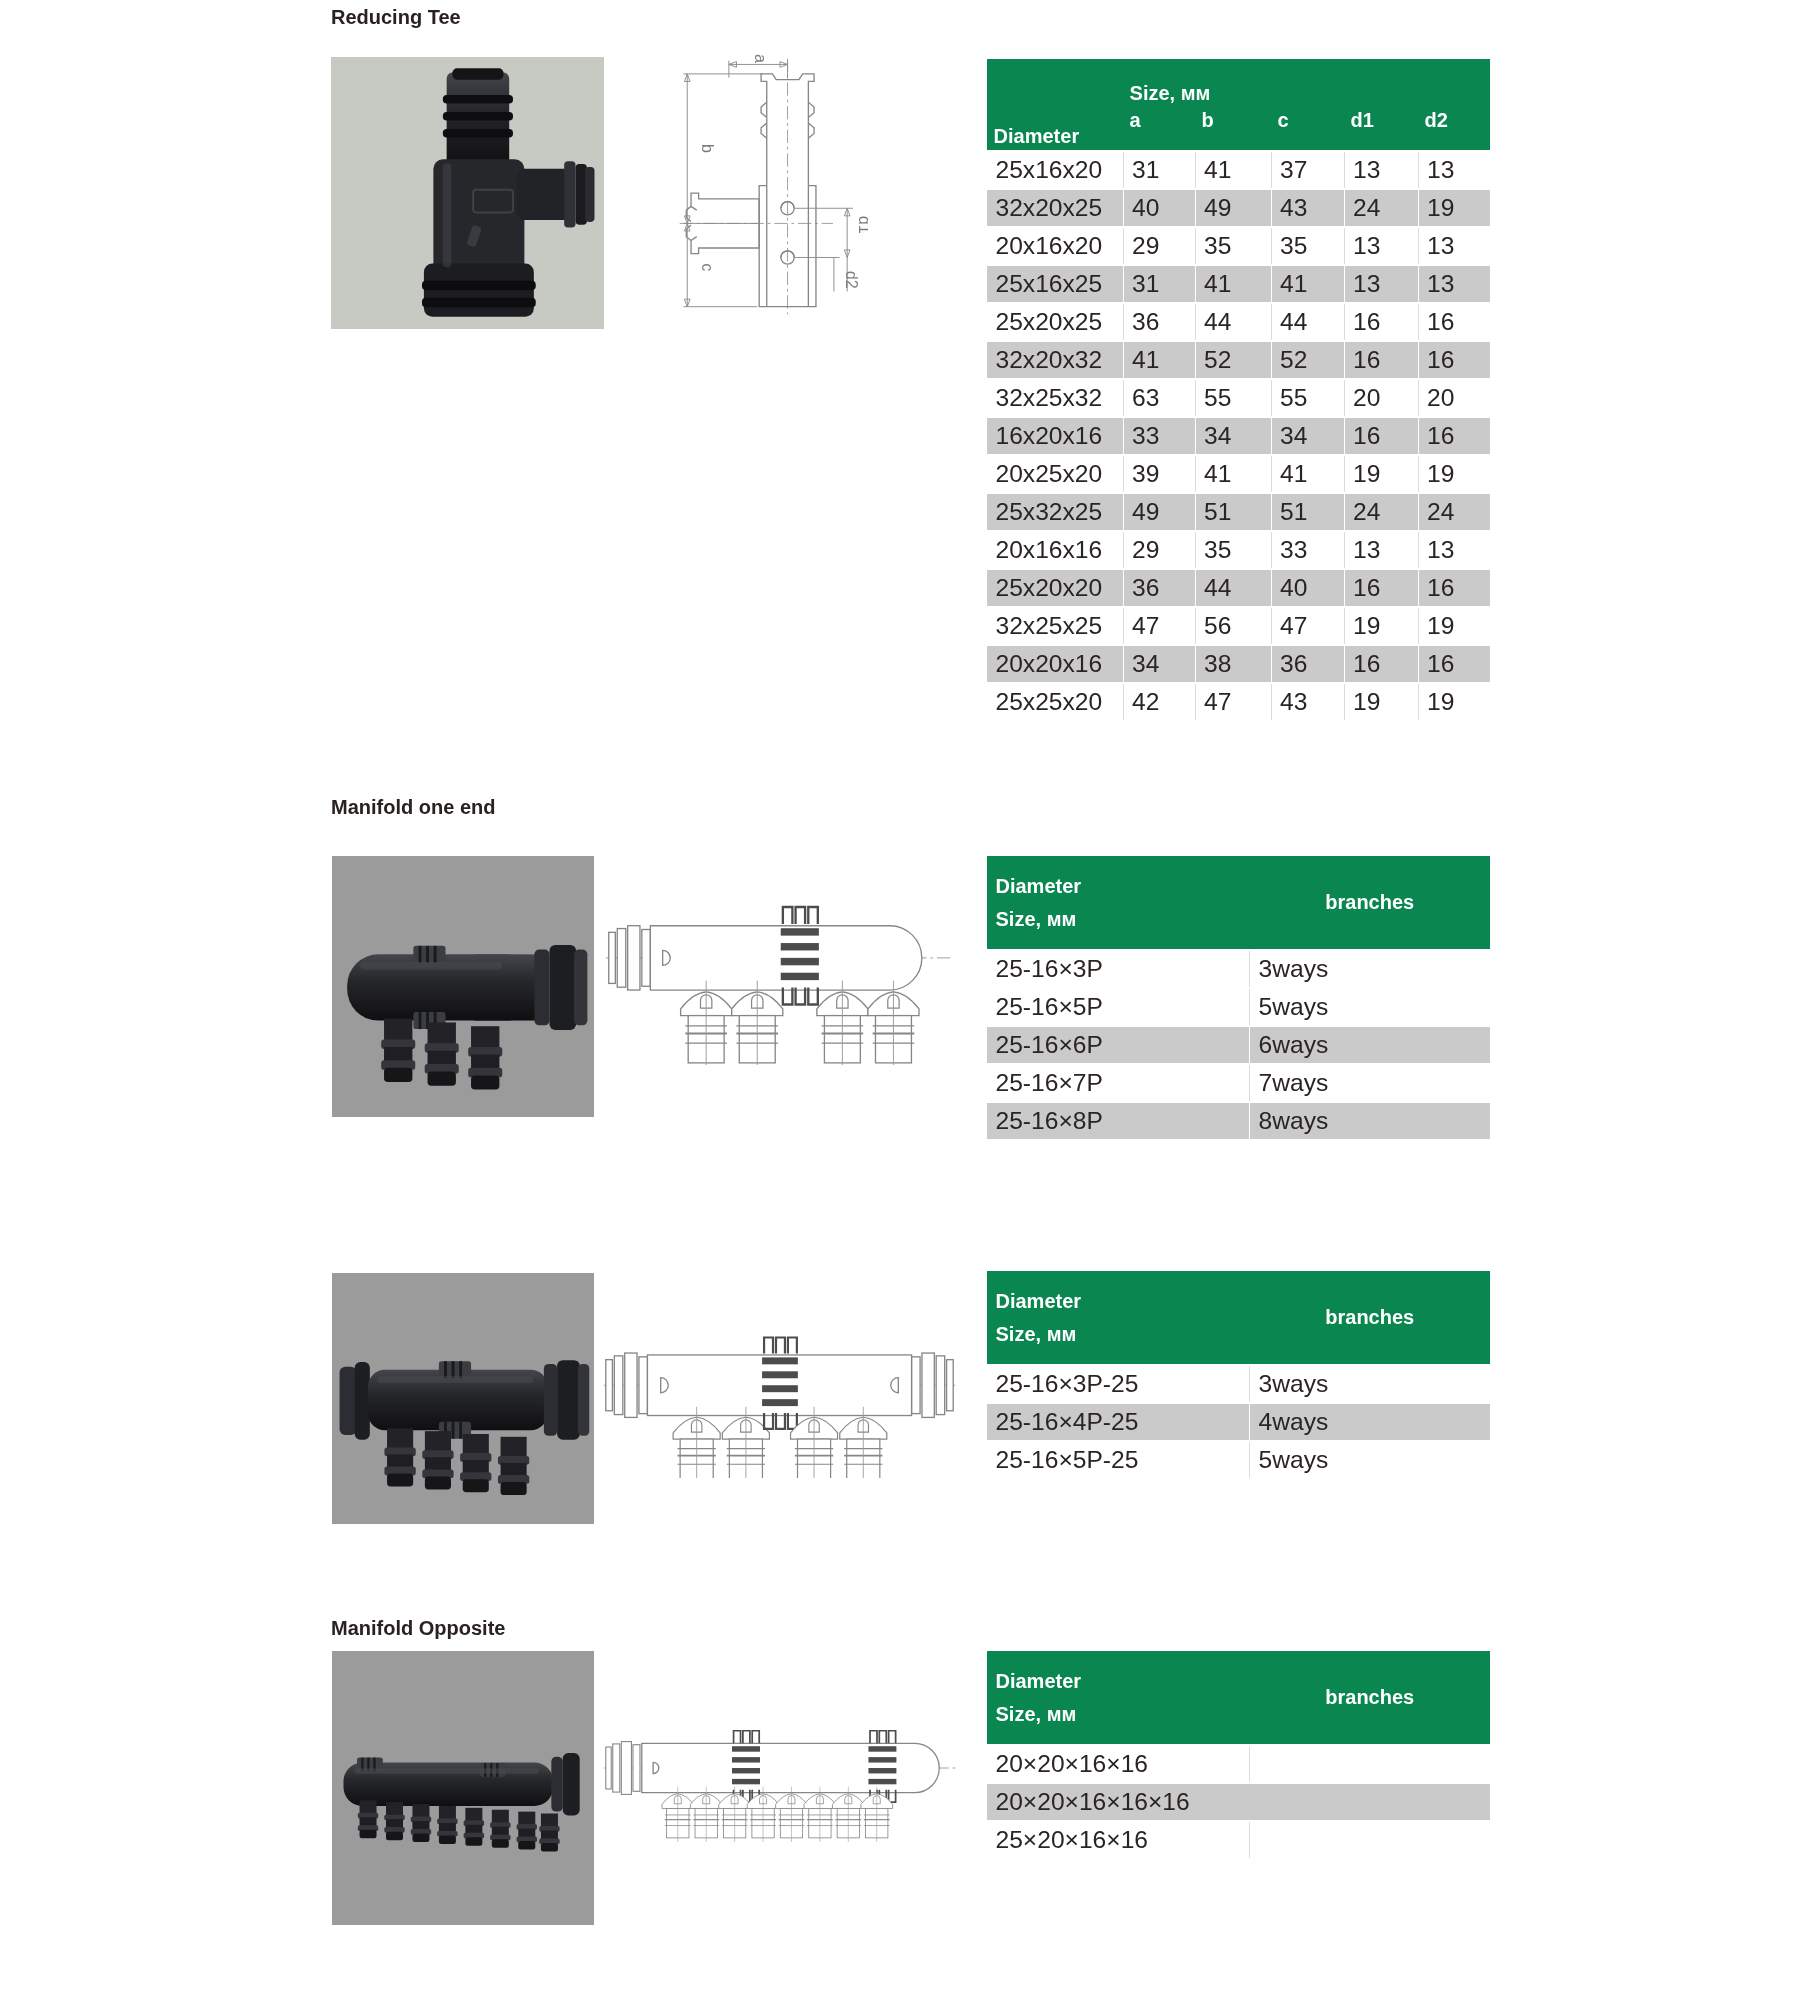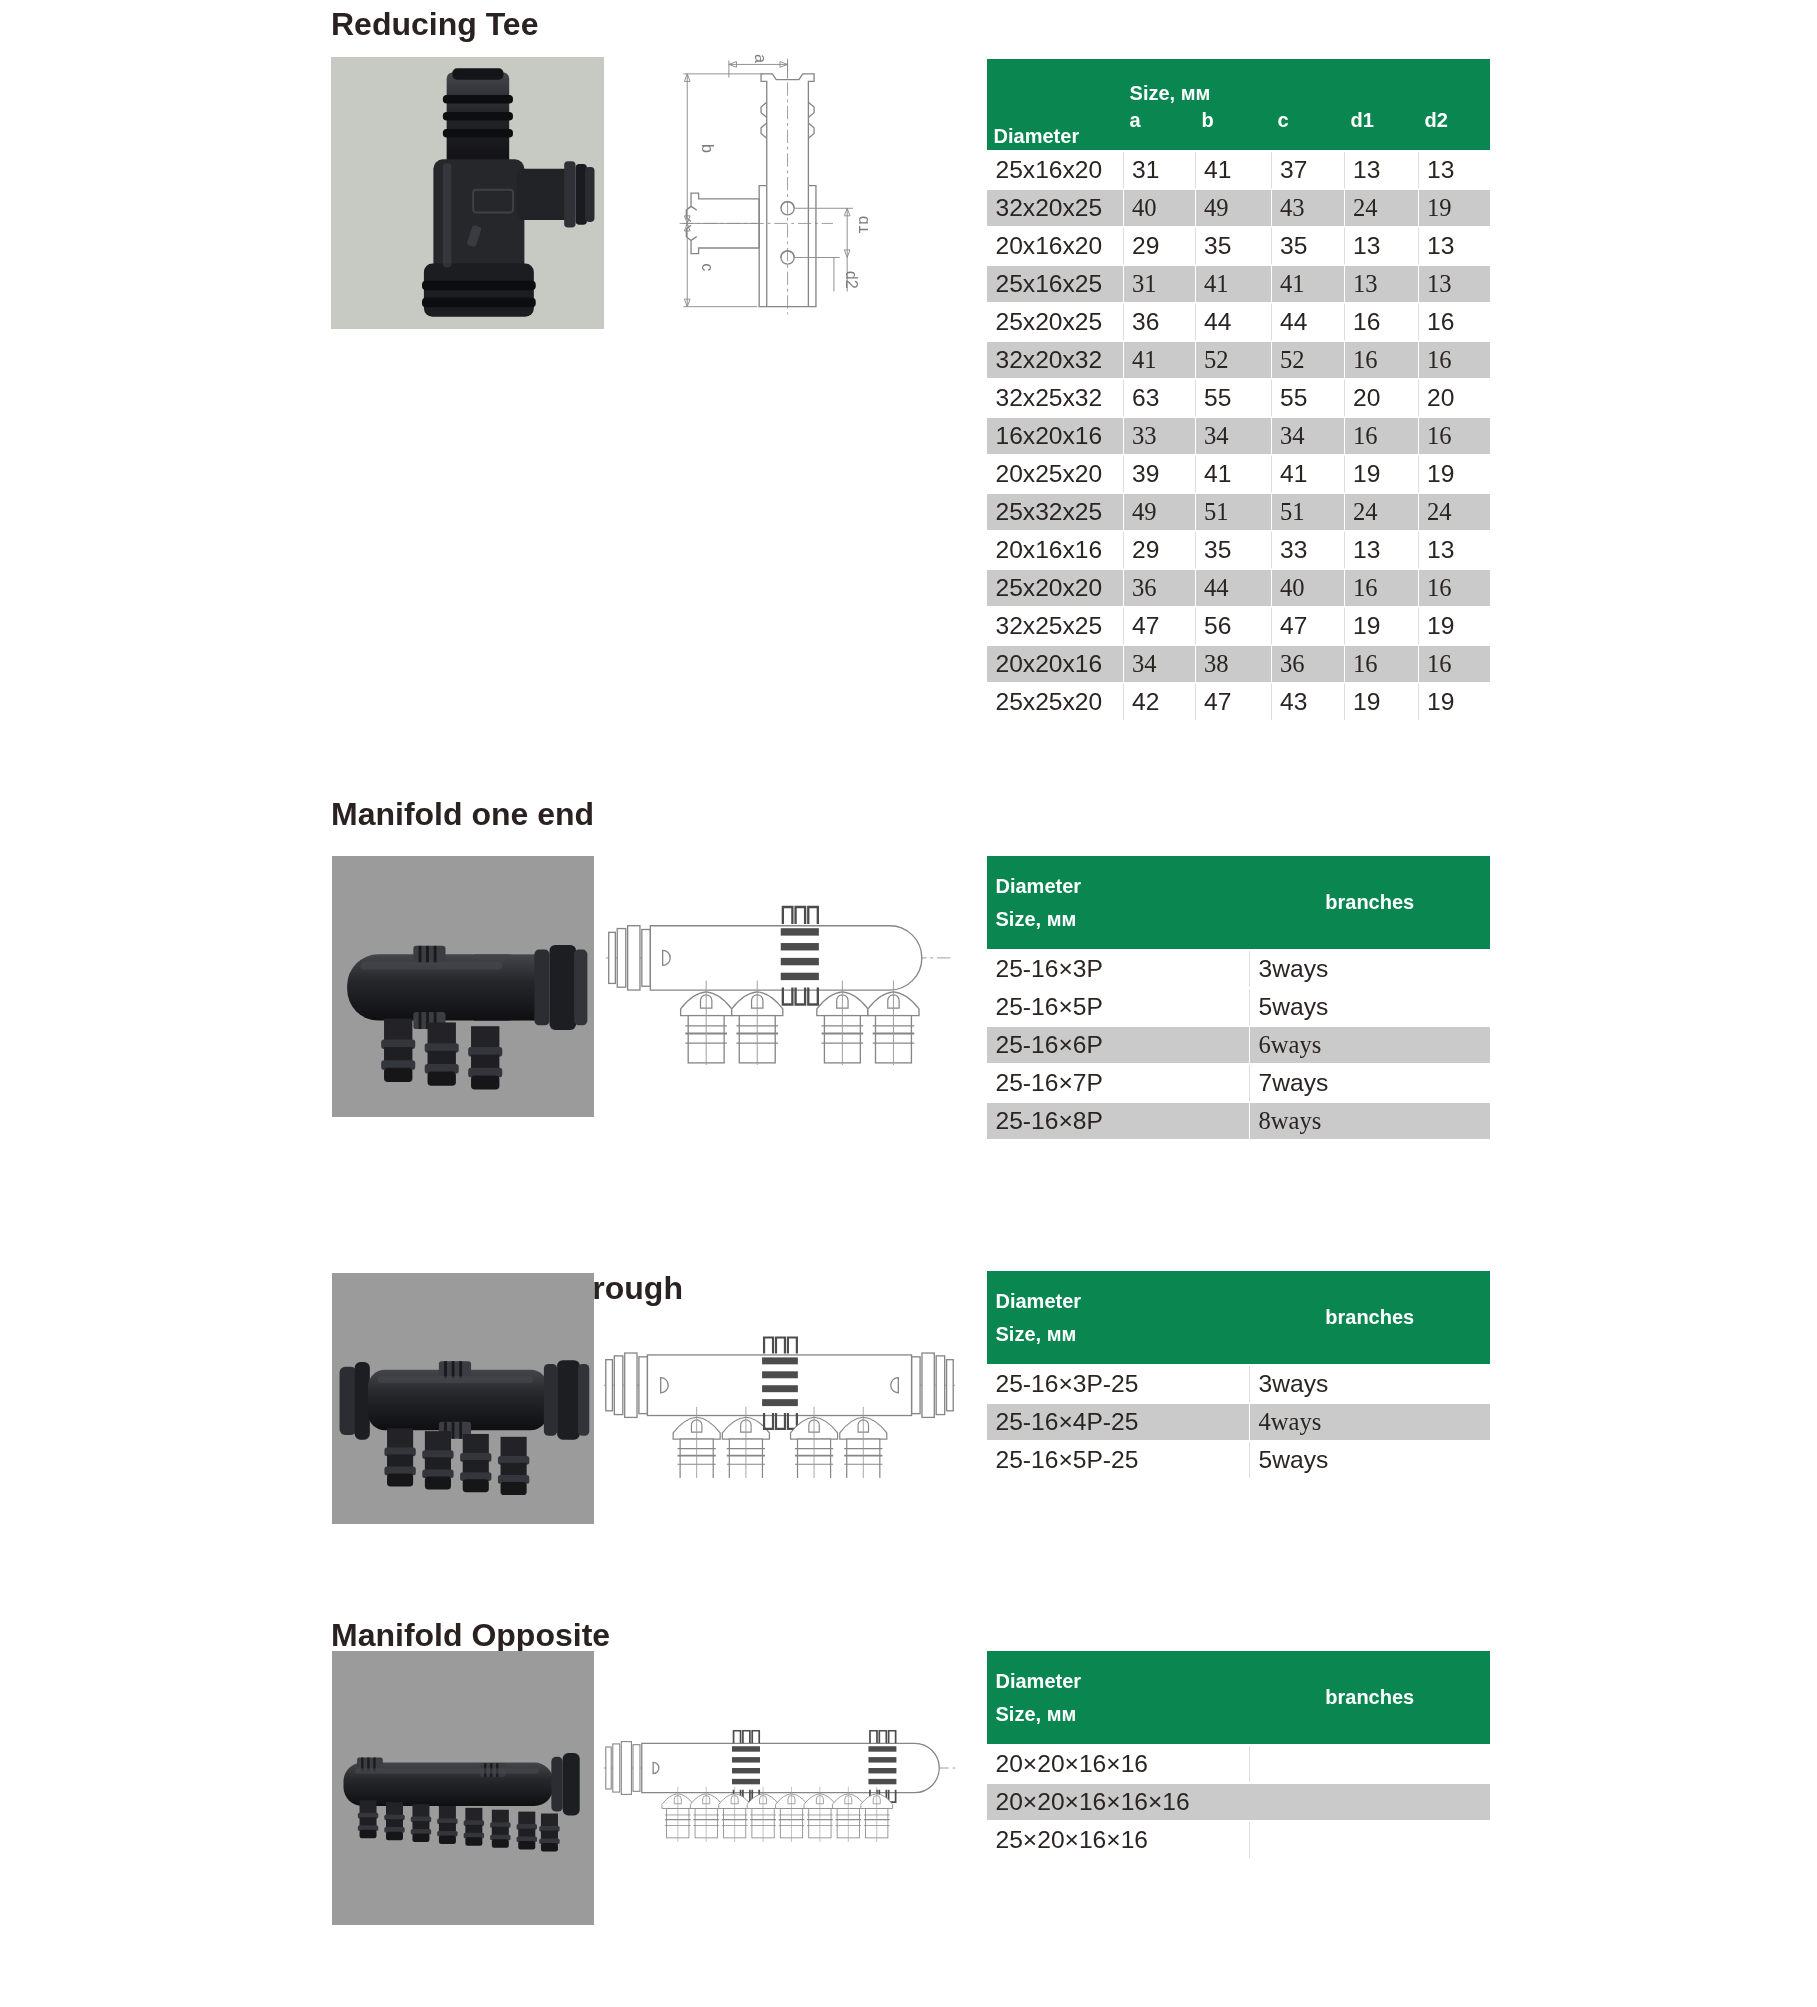--- a/index.html
+++ b/index.html
@@ -1,18 +1,18 @@
 <!DOCTYPE html>
 <html style="font-size:15px"><head>
 <meta charset="utf-8">
 <style>
   html,body{margin:0;padding:0;background:#ffffff;}
   .page{position:relative;width:1817px;height:2007px;background:#ffffff;overflow:hidden;
         font-family:"Liberation Sans",sans-serif;color:#2a2422;}
-  h2.sec{position:absolute;margin:0;font-size:32px;font-weight:bold;color:#2a2220;letter-spacing:0;}
+  h2.sec{position:absolute;margin:0;font-size:20px;font-weight:bold;color:#2a2220;letter-spacing:0;}
   #title-1{left:331px;top:5.7px;}
   #title-2{left:331px;top:796px;}
   #title-3{left:331px;top:1270px;}
   #title-4{left:331px;top:1589px;margin-top:28px;}
 
   .photo{position:absolute;overflow:hidden;}
   #photo-1{left:331px;top:57px;width:273px;height:272px;background:#c7c9c3;}
   #photo-2{left:332px;top:856px;width:262px;height:261px;background:#9b9b9b;}
   #photo-3{left:332px;top:1273px;width:262px;height:251px;background:#9b9b9b;}
   #photo-4{left:332px;top:1651px;width:262px;height:274px;background:#9b9b9b;}
@@ -33,21 +33,21 @@
   #table-1 tr.h1 th{height:45px;vertical-align:bottom;padding-bottom:1.9px;padding-left:6.6px;}
   #table-1 tr.h2 th{height:40px;vertical-align:top;padding-top:1.9px;padding-left:6.6px;}
   .m-head-left{padding-left:8.5px;height:91px;}
   .m-head-left div{line-height:33px;}
   .m-head-branches{text-align:center !important;}
 
   table.cat td{font-size:24.6px;height:36px;padding:0 0 0 8.5px;vertical-align:middle;
                border-top:2.8px solid #ffffff;border-bottom:2.8px solid #ffffff;background:#ffffff;}
   table.cat tr.gray td{background:#cacaca;}
   table.cat td + td{border-left:1.9px solid #dcdcdc;}
-  table.cat tr.gray td + td{border-left:1.9px solid #ffffff;font-family:Liberation Serif, serif;}
+  table.cat tr.gray td + td{border-left:1.9px solid #ffffff;}
   table.cat.no-gray-divider tr.gray td + td{border-left:none;}
 
   .cl{stroke:#9a9a9a;stroke-width:1;stroke-dasharray:14 4 3 4;fill:none;}
   .ol{stroke:#868686;stroke-width:1.4;fill:none;}
   .olw{stroke:#868686;stroke-width:1.4;fill:#ffffff;}
   .dim{stroke:#8c8c8c;stroke-width:1;fill:none;}
   .dimtxt{fill:#7d7d7d;font-family:"Liberation Sans",sans-serif;font-size:17px;}
 </style>
 </head>
 <body>

